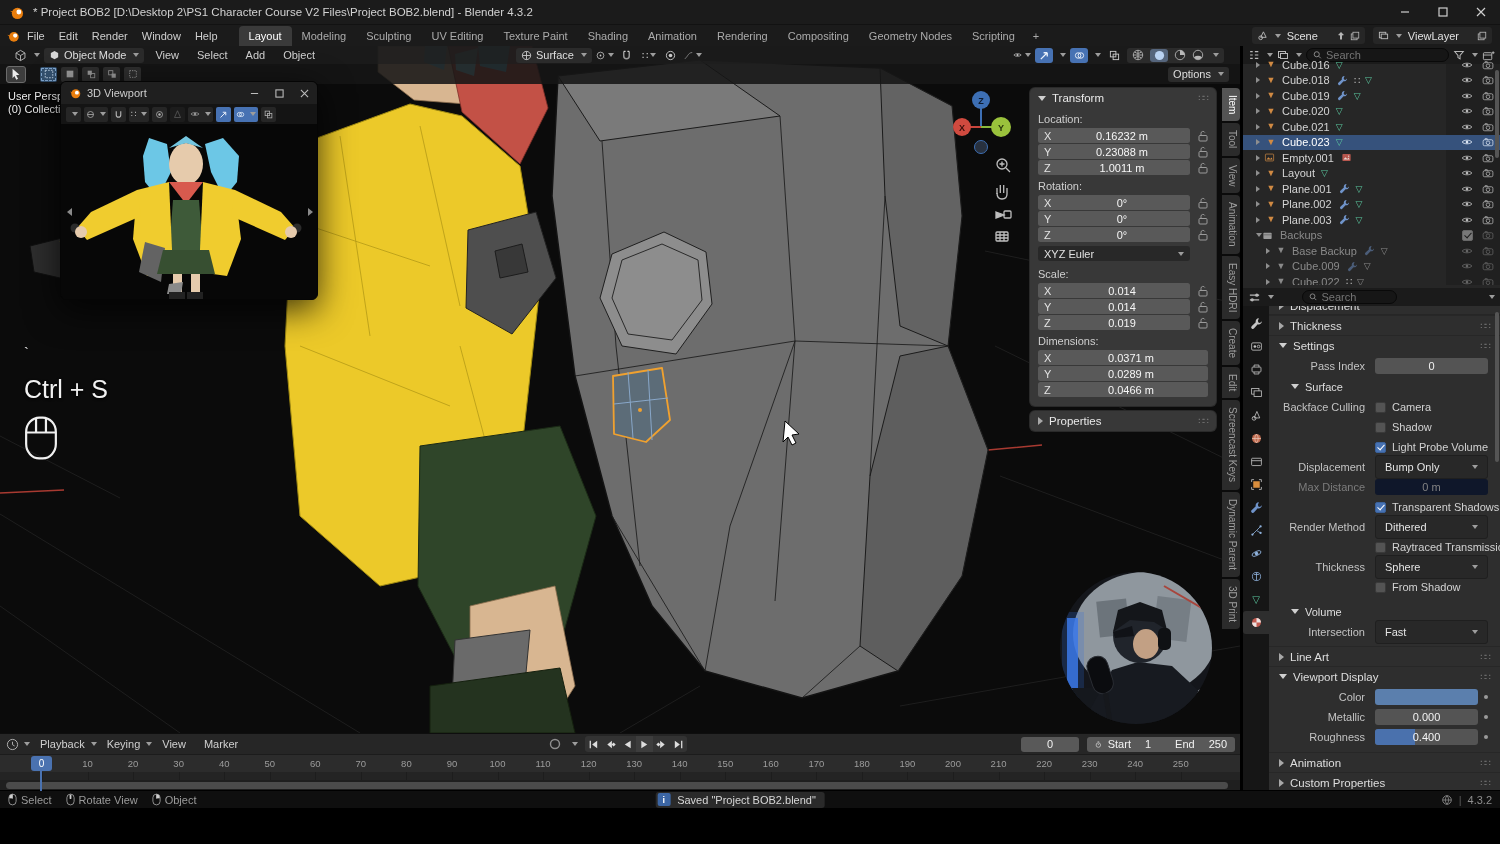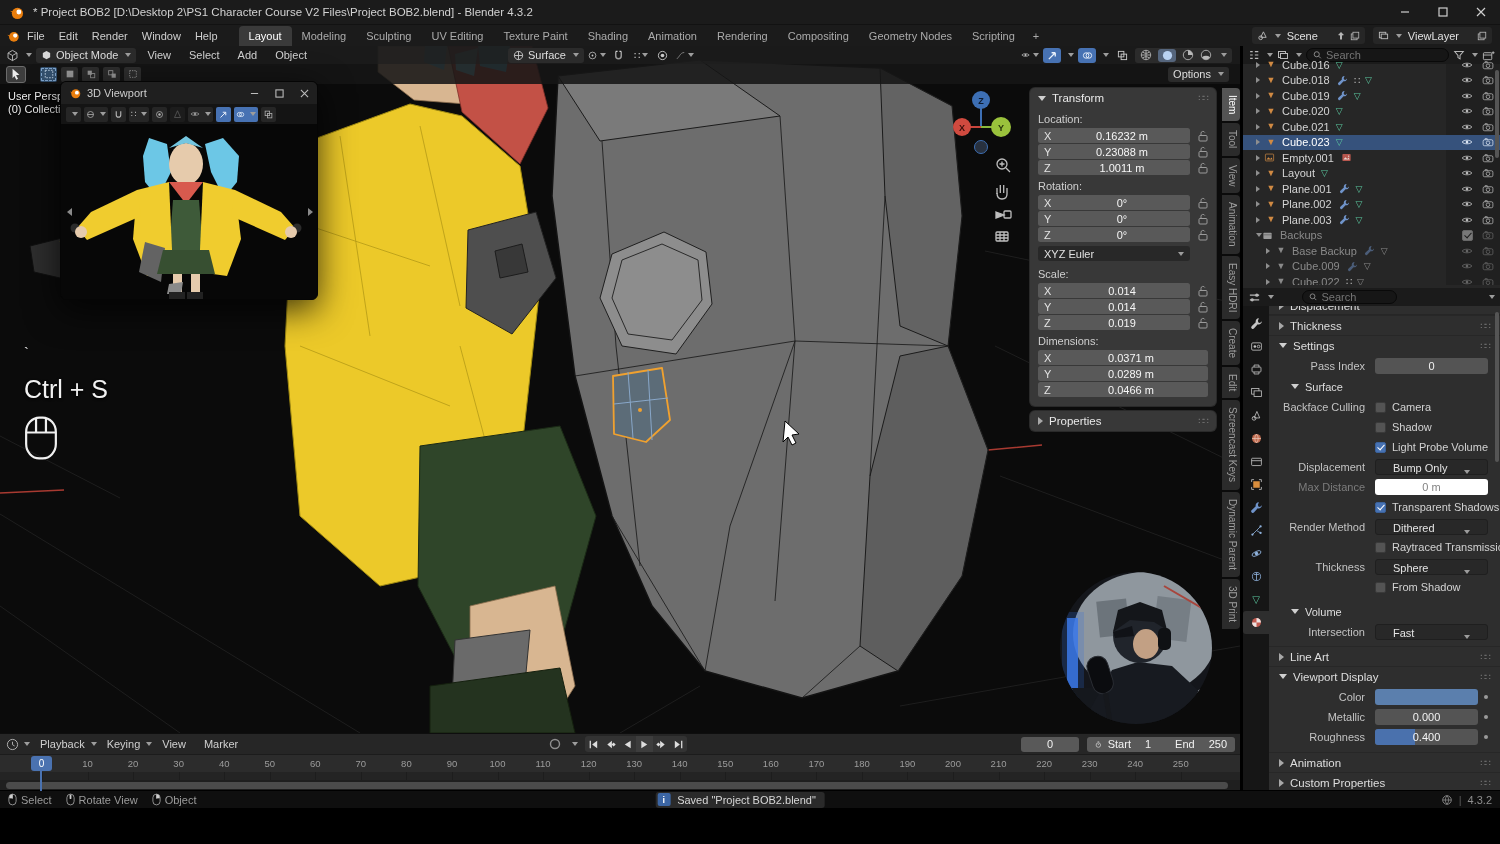--- a/index.html
+++ b/index.html
@@ -22,21 +22,21 @@
   #menubar{position:absolute;left:0;top:24px;width:1500px;height:22px;background:#1b1b1b;border-top:1px solid #121212;display:flex;align-items:center;padding-left:6px}
   #menubar .menu{padding:3px 7px;color:#cfcfcf}
   #menubar .tabs{display:flex;align-items:center;margin-left:14px;height:22px}
   #menubar .tab{padding:4px 10px;color:#ababab;white-space:nowrap}
   #menubar .tab.active{background:#3a3a3a;color:#fff;border-radius:4px 4px 0 0}
   #menubar .newtab{padding:2px 8px;color:#ababab}
   .hdr-pill{background:#262626;border-radius:3px;height:17px;display:flex;align-items:center;padding:0 5px;gap:4px}
   
   #viewport{position:absolute;left:0;top:46px;width:1240px;height:687px;background:#0b0b0b;overflow:hidden}
   #scene{position:absolute;left:0;top:0}
-  #vp-header{position:absolute;left:0;top:0;right:0;height:18px;background:rgba(27,27,27,.96);display:flex;align-items:center;gap:4px;padding:0 6px;z-index:4}
+  #vp-header{position:absolute;left:0;top:0;right:0;height:18px;background:rgba(27,27,27,.96);display:flex;align-items:center;gap:4px;padding:0 14px;z-index:4}
   #vp-header .menu{padding:0 7px;color:#d0d0d0}
   .pill{background:#2b2b2b;border-radius:3px;height:15px;display:flex;align-items:center;padding:0 5px;gap:4px;color:#dedede}
   .icbtn{width:18px;height:15px;border-radius:3px;display:flex;align-items:center;justify-content:center}
   .icbtn.on{background:#4772b3}
   #vp-toolbar{position:absolute;left:0;top:18px;right:0;height:20px;background:rgba(22,22,22,.88);display:flex;align-items:center;gap:4px;padding:0 6px;z-index:4}
   .toolbtn{width:20px;height:17px;background:#3d3d3d;border:1px solid #6b6b6b;border-radius:3px;display:flex;align-items:center;justify-content:center}
   .modebtn{width:17px;height:15px;background:#2e2e2e;border-radius:2px;display:flex;align-items:center;justify-content:center}
   .modebtn.on{background:#33506e;outline:1px dashed #7fa4cc;outline-offset:-2px}
   #vp-options{margin-left:auto;margin-right:5px}
   #corner-text{position:absolute;left:8px;top:44px;width:52px;overflow:hidden;z-index:2;color:#ededed;text-shadow:0 1px 2px #000;line-height:13px;white-space:nowrap}
@@ -105,24 +105,24 @@
   #pcontent{flex:1;position:relative;overflow:hidden;padding-bottom:4px}
   .sliver{height:9px;overflow:hidden;border-bottom:1px solid #262626}
   .sliver .phead{margin-top:-11px}
   .phead{display:flex;align-items:center;gap:6px;padding:0 10px;height:20px;color:#dedede;font-size:11.5px;border-top:1px solid #272727}
   .phead .handle{font-size:9px}
   .prow{display:flex;align-items:center;height:18px;margin:2px 12px 2px 0}
   .plab{width:106px;text-align:right;color:#c3c3c3;padding-right:10px;flex-shrink:0;white-space:nowrap}
   .plab.dim{color:#7c7c7c}
   .pctl{flex:1;display:flex;align-items:center;gap:6px;min-width:0}
   .pcheck-lb{color:#d3d3d3;white-space:nowrap}
-  .drop{flex:1;background:#282828;border:1px solid #1f1f1f;border-radius:3px;height:16px;display:flex;align-items:flex-end;padding:0 17px;color:#e4e4e4}
+  .drop{flex:1;background:#282828;border:1px solid #1f1f1f;border-radius:3px;height:24px;display:flex;align-items:center;padding:0 9px;color:#e4e4e4}
   .drop .sp{flex:1}
   .nfield{flex:1;background:#545454;border-radius:3px;height:16px;display:flex;align-items:center;justify-content:center;color:#f1f1f1}
-  .nfield.disabled{background:#ffffff;color:#838383}
+  .nfield.disabled{background:#0f172a;color:#838383}
   .slider{flex:1;position:relative;background:#545454;border-radius:3px;height:16px;overflow:hidden}
   .slider .fill{position:absolute;left:0;top:0;bottom:0;background:#4a71ad}
   .slider .txt{position:absolute;inset:0;display:flex;align-items:center;justify-content:center;color:#f4f4f4}
   .swatch{flex:1;height:16px;border-radius:3px;background:#5b7fad}
   .animdot{width:4px;height:4px;border-radius:50%;background:#9a9a9a;flex-shrink:0}
   .subhead{display:flex;align-items:center;gap:6px;padding:0 25px 0 22px;height:19px;color:#dedede}
   
   #timeline{position:absolute;left:0;top:733px;width:1240px;height:57px;background:#232323;border-top:1px solid #0e0e0e}
   #tl-head{height:20px;background:#262626;display:flex;align-items:center;gap:2px;padding:0 6px;position:relative}
   #tl-head .menu{padding:0 8px;color:#d0d0d0}

